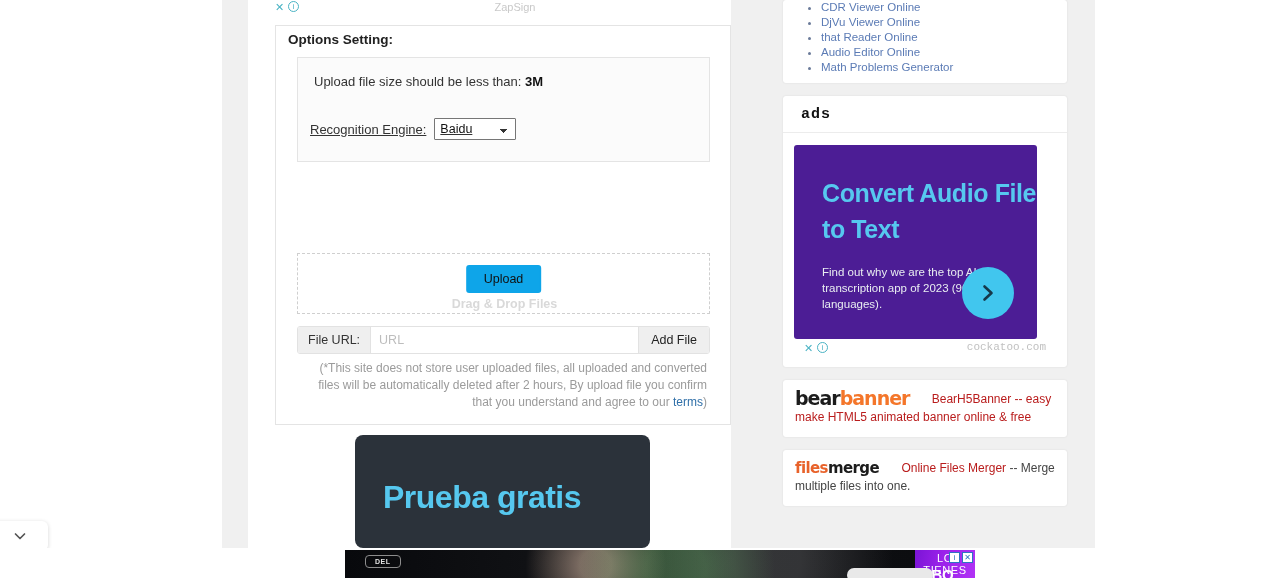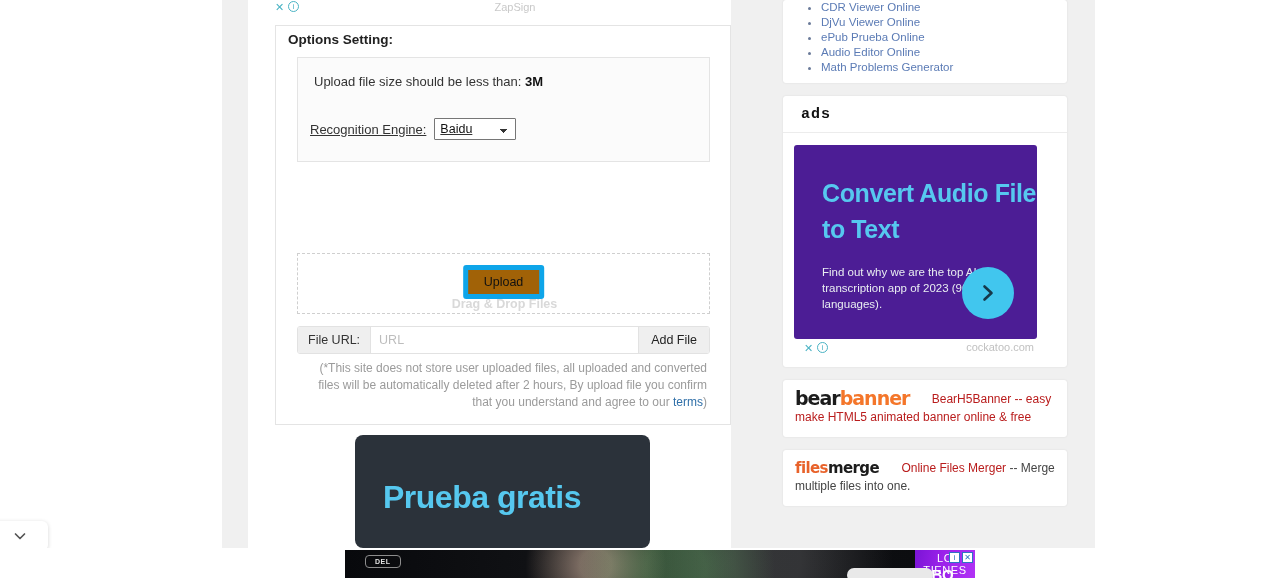--- a/index.html
+++ b/index.html
@@ -116,22 +116,22 @@
     left: 21px; top: 227px;
     width: 413px; height: 61px;
     border: 1px dashed #cfcfcf;
     background: #ffffff;
   }
   .upload-btn {
     position: absolute;
     left: 50%; transform: translateX(-50%);
     top: 11px;
     padding: 5px 16px;
-    background: #a16207;
-    border: 5px solid #0ea5e9;
+    background: #0ea5e9;
+    border: 2px solid #0ea5e9;
     border-radius: 3px;
     font-size: 12.5px; color: #111;
     cursor: pointer;
   }
   .drag-text {
     position: absolute; left: 0; top: 43px;
     width: 413px; text-align: center;
     font-size: 12.5px; color: #d9d9d9; font-weight: bold;
   }
 
@@ -264,22 +264,22 @@
     font-size: 11px; color: #4ab3c4; line-height: 12px;
   }
   .ad-foot .fi {
     position: absolute; left: 23px; top: 3px;
     width: 11px; height: 11px;
     border: 1px solid #4ab3c4; border-radius: 50%;
     color: #4ab3c4; font-size: 8px; line-height: 10px;
     text-align: center;
   }
   .ad-foot .fdom {
-    position: absolute; right: 22px; top: 2px;
-    font-size: 11px; color: #c1c1c1;
+    position: absolute; right: 10px; top: 2px;
+    font-size: 11px; color: #c1c1c1; font-family: Liberation Mono, monospace;
   }
 
   .promo-card { padding: 9px 12px 11px 12px; }
   .promo-line { font-size: 12px; line-height: 18px; color: #5b7bb5; }
   .promo-logo-bear {
     font-family: "DejaVu Sans", sans-serif;
     font-size: 19px; font-weight: bold;
     letter-spacing: -1px; vertical-align: -2px;
   }
   .promo-logo-bear .b1 { color: #1c1c1c; }
@@ -422,21 +422,21 @@
       <div class="hl">Prueba gratis</div>
     </div>
   </div>
 
   <div id="sidebar">
 
     <div class="card links-card">
       <ul>
         <li><a href="#">CDR Viewer Online</a></li>
         <li><a href="#">DjVu Viewer Online</a></li>
-        <li><a href="#">ePub Prueba Online</a></li>
+        <li><a href="#">that Reader Online</a></li>
         <li><a href="#">Audio Editor Online</a></li>
         <li><a href="#">Math Problems Generator</a></li>
       </ul>
     </div>
 
     <div class="card ads-card">
       <div class="ads-head">ads</div>
       <div class="ads-body">
         <div class="side-ad">
           <div class="ad-hl">Convert Audio Files to Text</div>

